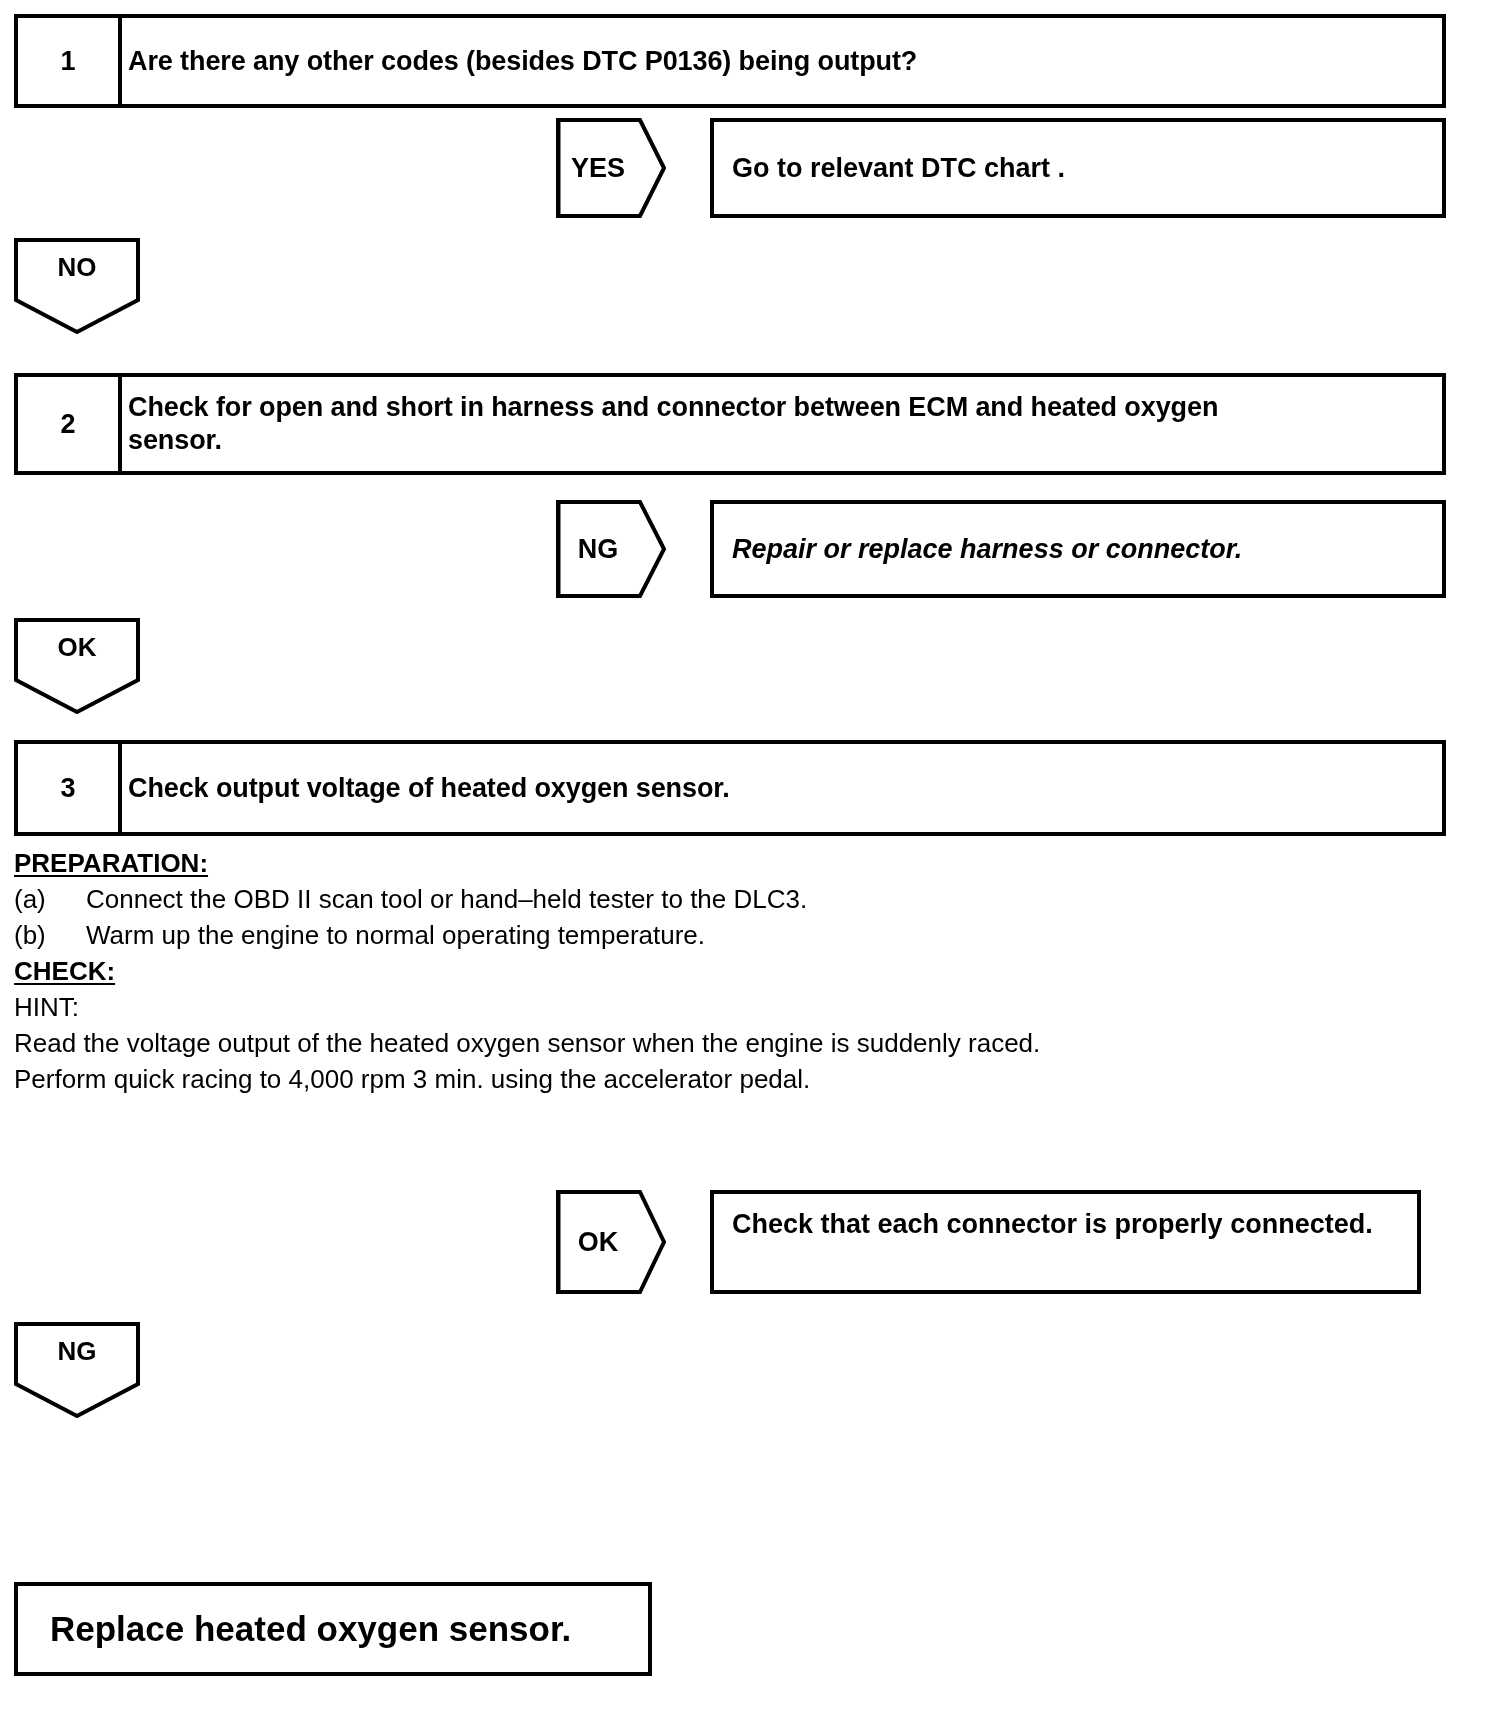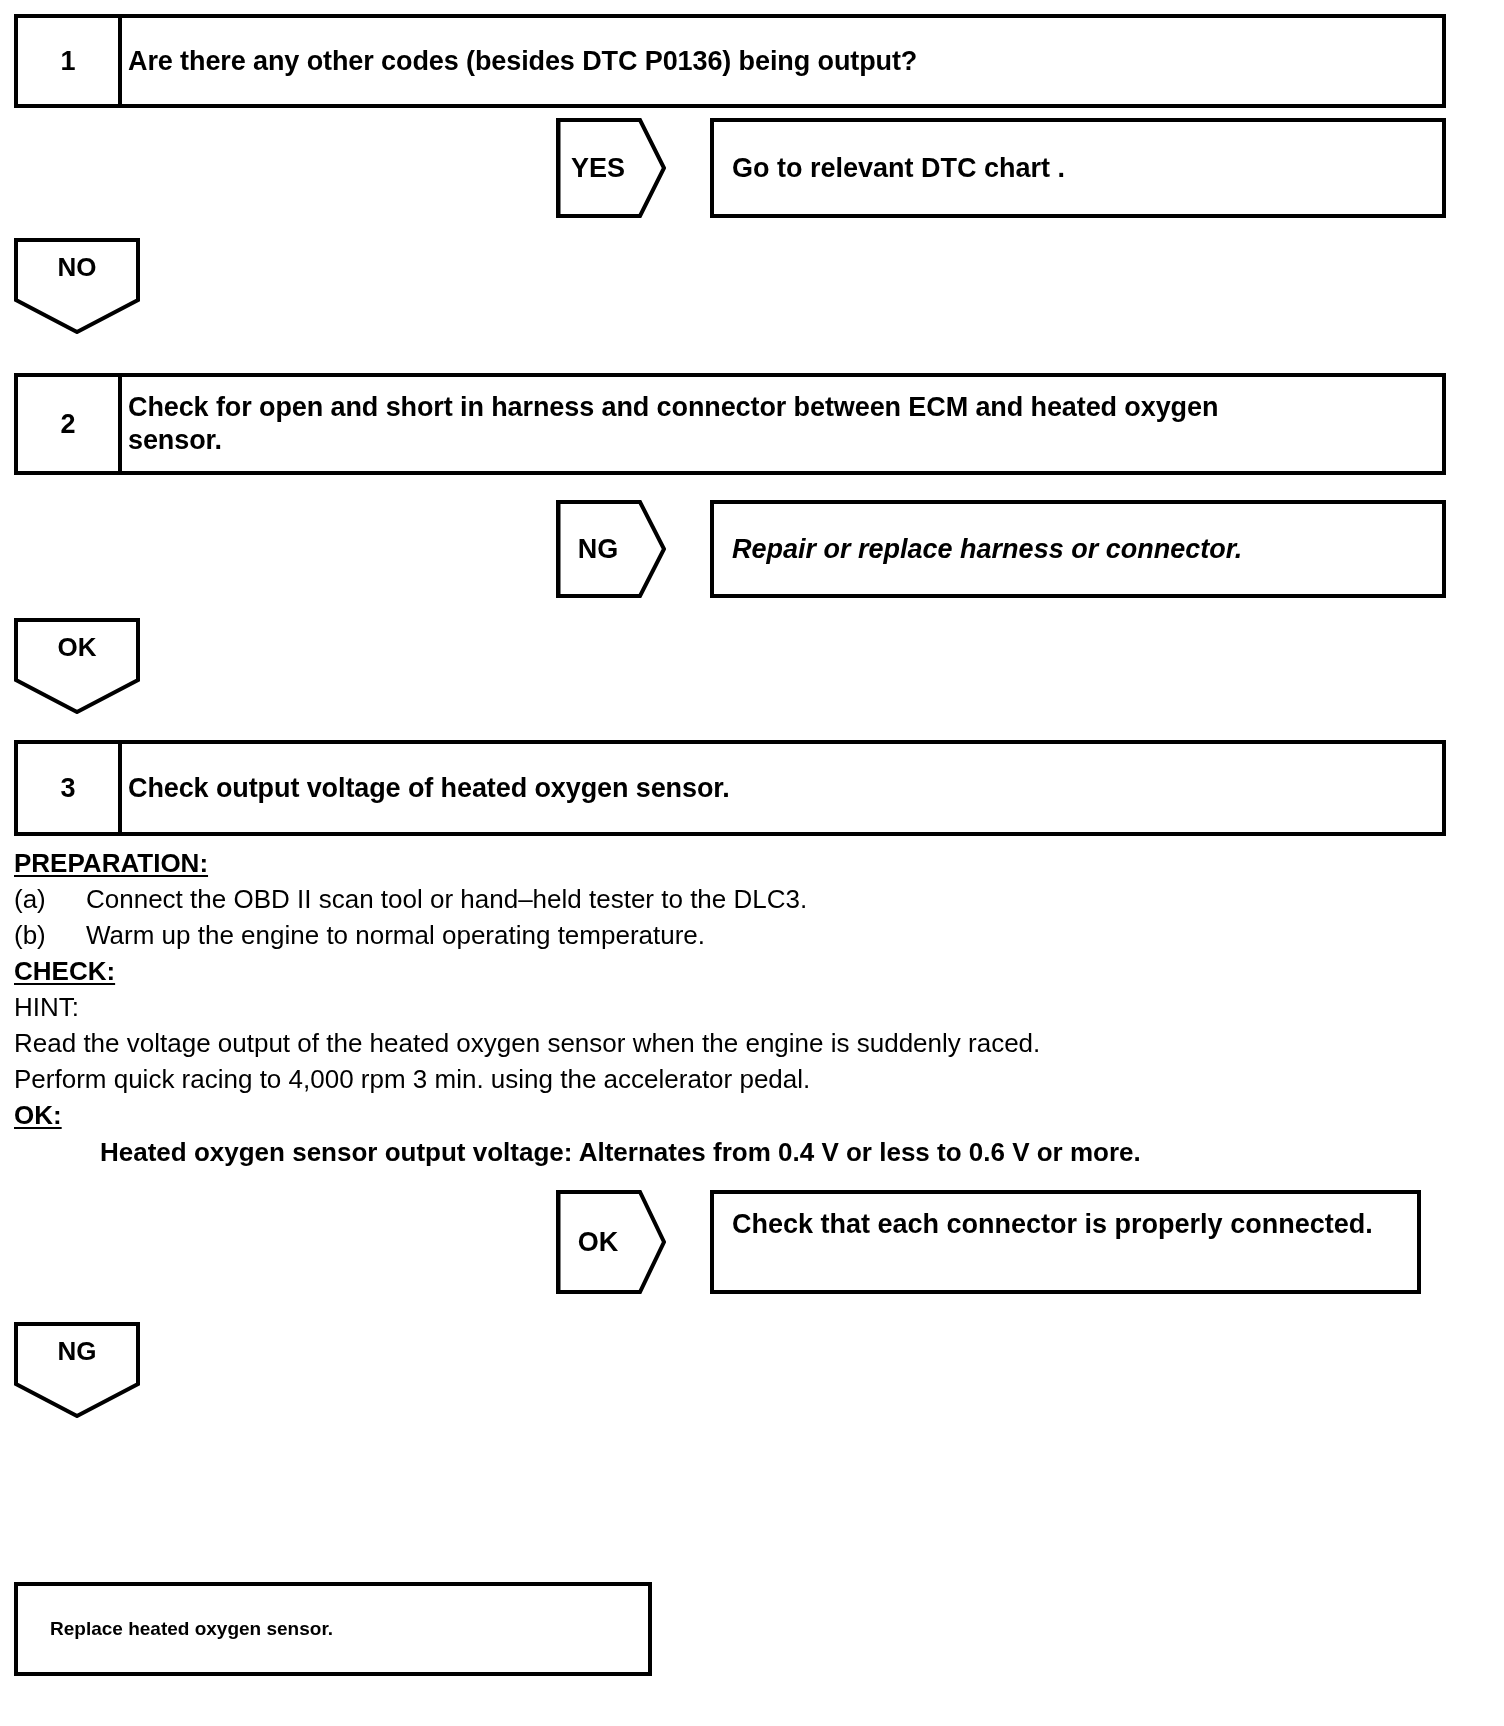--- a/index.html
+++ b/index.html
@@ -121,21 +121,21 @@
   
   .plain-box {
     position: absolute;
     box-sizing: border-box;
     border: 4px solid #000;
     background: #fff;
     display: flex;
     align-items: center;
     padding: 12px 32px;
     font-weight: bold;
-    font-size: 19px;
+    font-size: 35px;
   }
 
   
   .proc {
     position: absolute;
     left: 14px;
     width: 1300px;
     font-size: 26px;
     line-height: 36px;
   }
@@ -228,22 +228,20 @@
       <span class="mark">(b)</span>
       <span>Warm up the engine to normal operating temperature.</span>
     </div>
 
     <div class="hdr">CHECK:</div>
     <div class="plain">HINT:</div>
 
     <div class="plain">Read the voltage output of the heated oxygen sensor when the engine is suddenly raced.</div>
     <div class="plain">Perform quick racing to 4,000 rpm 3 min. using the accelerator pedal.</div>
 
-    <div class="hdr">OK:</div>
-    <div class="spec">Heated oxygen sensor output voltage: Alternates from 0.4 V or less to 0.6 V or more.</div>
   </div>
 
   <div class="result-row" style="left:556px; top:1190px; width:890px; height:104px;">
     <div class="result-tag">
       <svg class="tag-shape" viewBox="0 0 110 104" preserveAspectRatio="none">
         <polygon points="2,2 84,2 108,52 84,102 2,102" fill="#ffffff" stroke="#000000" stroke-width="4" stroke-linejoin="miter"></polygon>
         <line x1="2" y1="2" x2="2" y2="102" stroke="#000000" stroke-width="5"></line>
       </svg>
       <span class="tag-label">OK</span>
     </div>

